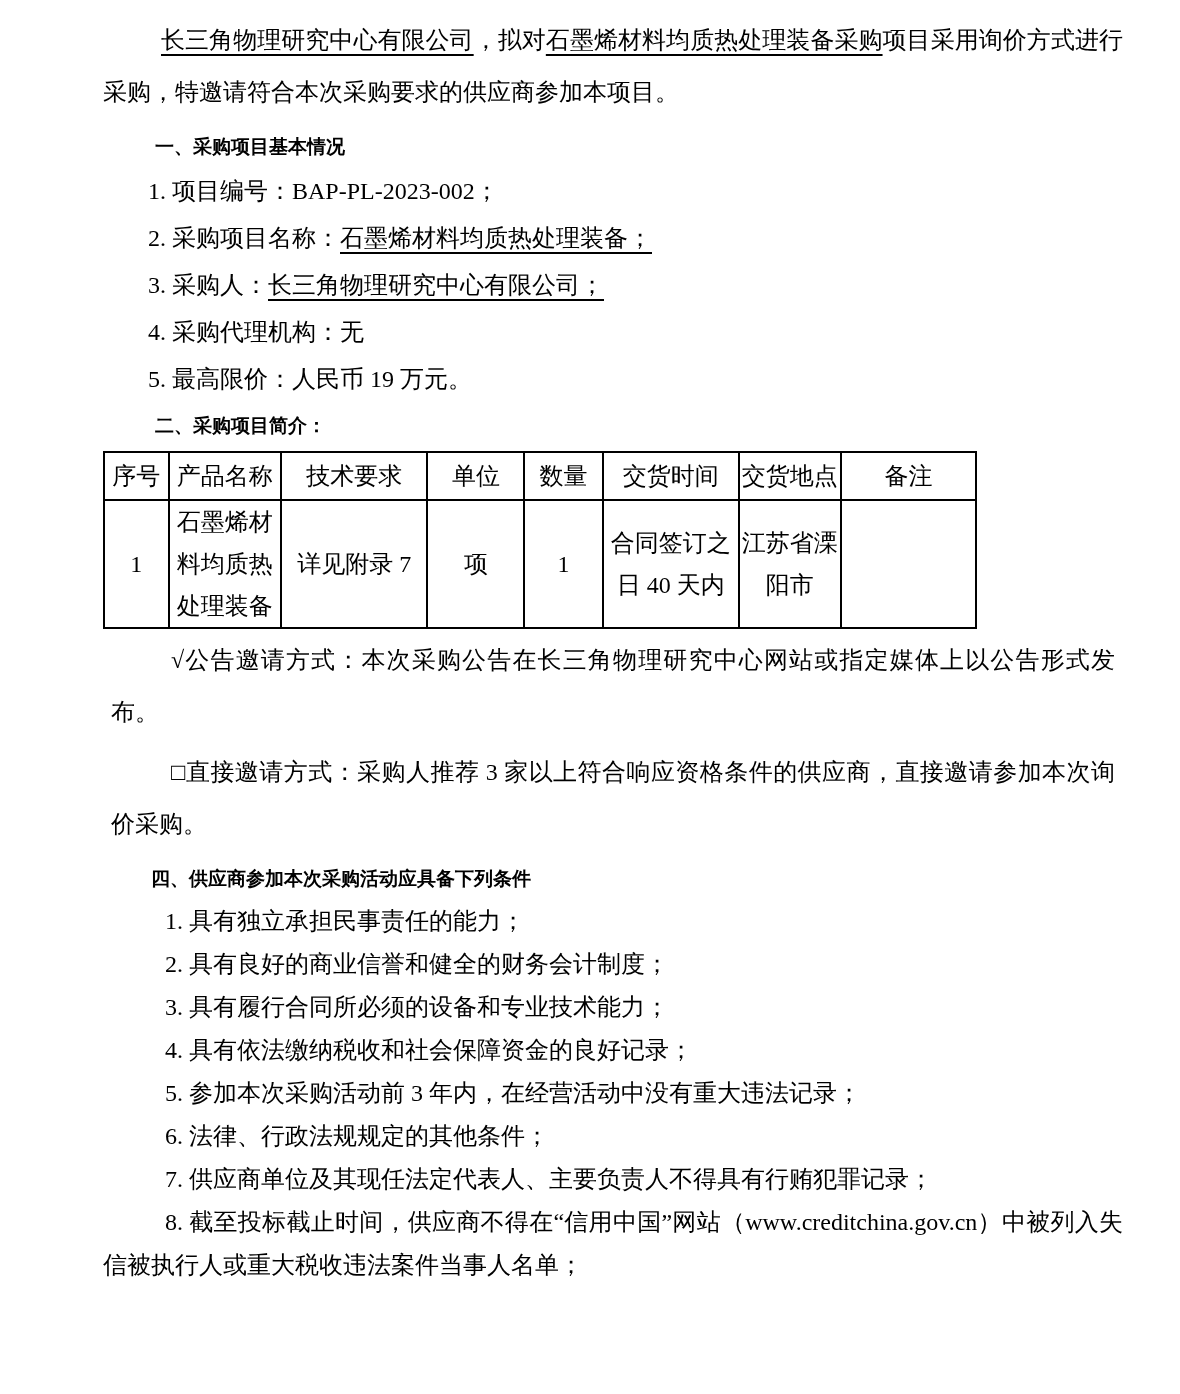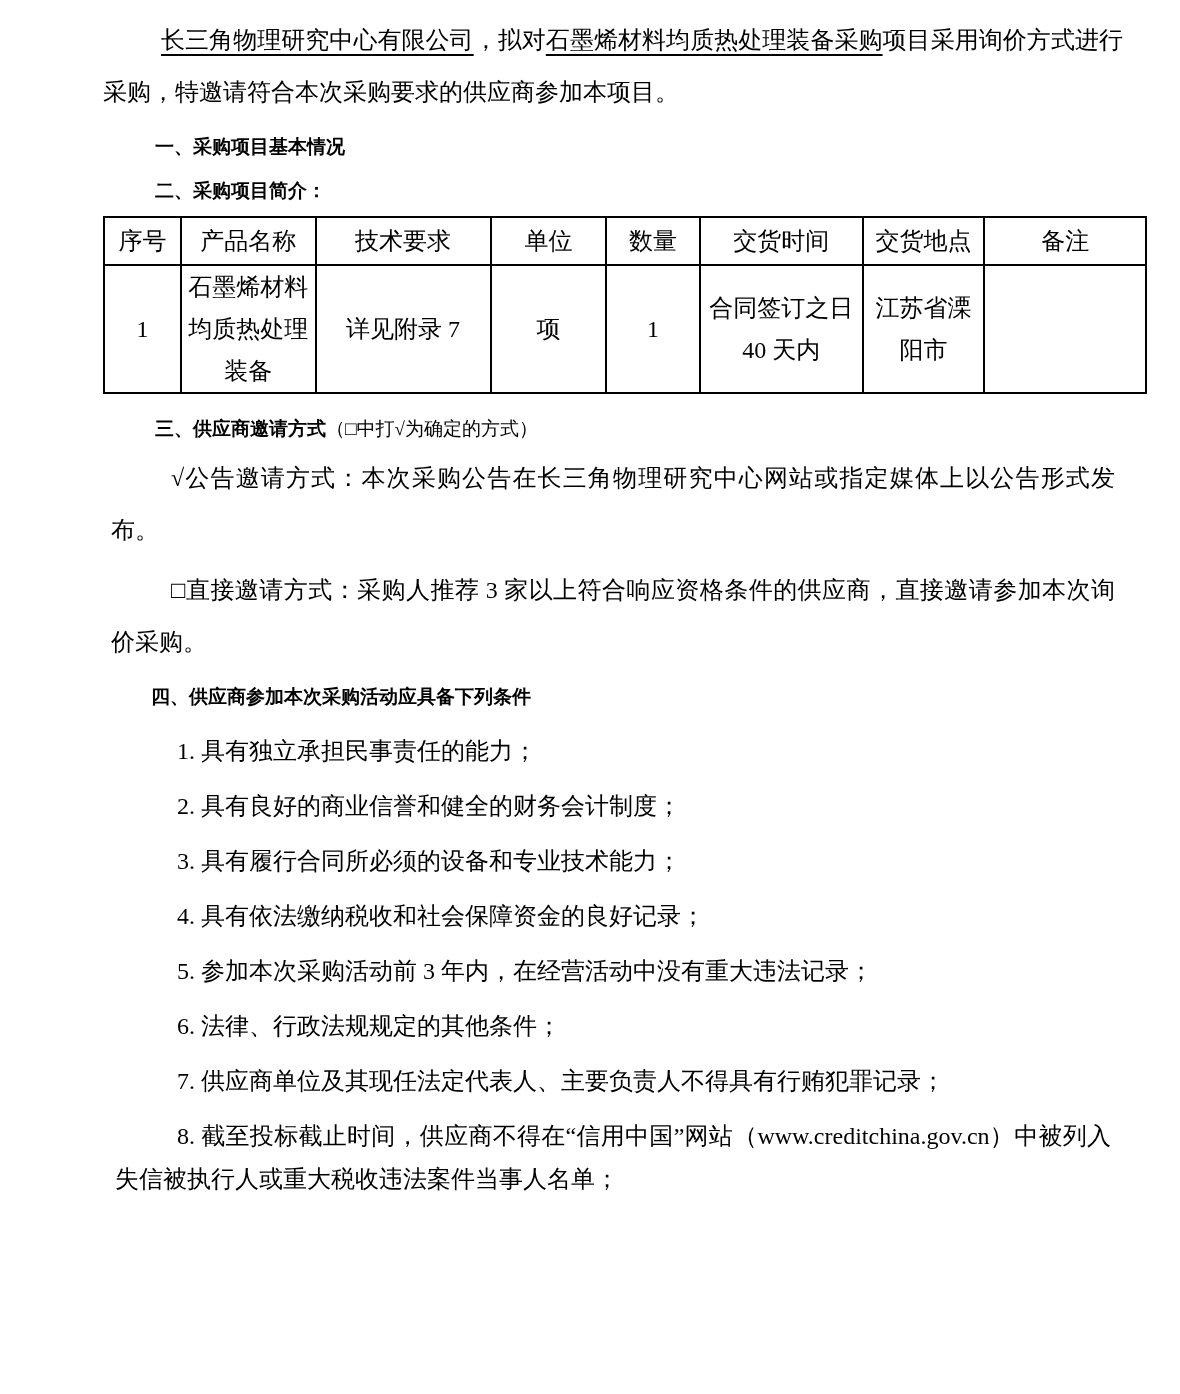--- a/index.html
+++ b/index.html
@@ -44,21 +44,21 @@
   .hd .reg { font-weight: 400; }
   
   .s1 p {
     margin: 0;
     font-size: 24px;
     line-height: 47px;
     text-indent: 45px;
   }
   
   table.summary {
-    width: 1044px;
+    width: 874px;
     margin: 4px 0 5px 0;
     border-collapse: collapse;
     table-layout: fixed;
     font-size: 24px;
   }
   table.summary th, table.summary td {
     border: 2px solid #000000;
     font-weight: 400;
     text-align: center;
     vertical-align: middle;
@@ -72,36 +72,43 @@
     margin: 8px;
     font-size: 24px;
     line-height: 52px;
     text-indent: 60px;
     text-align: justify;
   }
   .p3a { margin-top: 2px; }
   .p3b { margin-top: 8px; }
   
   .s4 p {
-    margin: 12px;
+    margin: 0;
     font-size: 24px;
     line-height: 43px;
     text-indent: 62px;
     text-align: justify;
   }
 </style>
 </head>
 <body>
 
 <div class="page">
 
   <p class="intro"><span class="u">长三角物理研究中心有限公司</span><span>，拟对</span><span class="u">石墨烯材料均质热处理装备采购</span><span>项目采用询价方式进行采购，特邀请符合本次采购要求的供应商参加本项目。</span></p>
 
   <p class="hd hd1">一、采购项目基本情况</p>
 
+  <div class="s1">
+    <p>1. 项目编号：BAP-PL-2023-002；</p>
+    <p><span>2. 采购项目名称：</span><span class="u">石墨烯材料均质热处理装备；</span></p>
+    <p><span>3. 采购人：</span><span class="u">长三角物理研究中心有限公司；</span></p>
+    <p>4. 采购代理机构：无</p>
+    <p>5. 最高限价：人民币 19 万元。</p>
+  </div>
 
   <p class="hd hd2">二、采购项目简介：</p>
 
   <table class="summary">
     <colgroup>
       <col style="width:7.4%">
       <col style="width:12.9%">
       <col style="width:16.8%">
       <col style="width:11.1%">
       <col style="width:9.0%">
@@ -128,21 +135,20 @@
         <td>详见附录 7</td>
         <td>项</td>
         <td>1</td>
         <td>合同签订之日 40 天内</td>
         <td>江苏省溧阳市</td>
         <td></td>
       </tr>
     </tbody>
   </table>
 
-  <p class="hd hd3"><span>三、供应商邀请方式</span><span class="reg">（□中打√为确定的方式）</span></p>
 
   <p class="p3 p3a">√公告邀请方式：本次采购公告在长三角物理研究中心网站或指定媒体上以公告形式发布。</p>
 
   <p class="p3 p3b">□直接邀请方式：采购人推荐 3 家以上符合响应资格条件的供应商，直接邀请参加本次询价采购。</p>
 
   <p class="hd hd4">四、供应商参加本次采购活动应具备下列条件</p>
 
   <div class="s4">
     <p>1. 具有独立承担民事责任的能力；</p>
     <p>2. 具有良好的商业信誉和健全的财务会计制度；</p>

